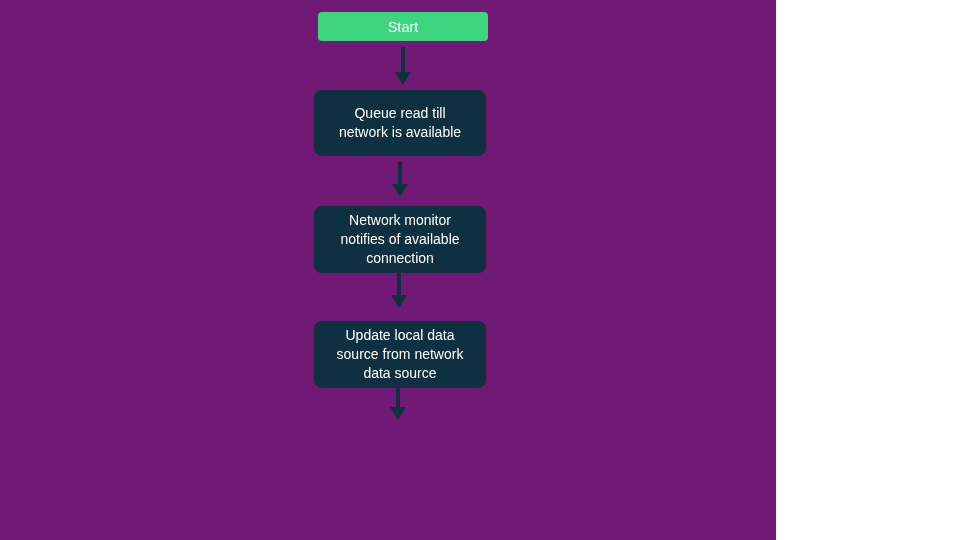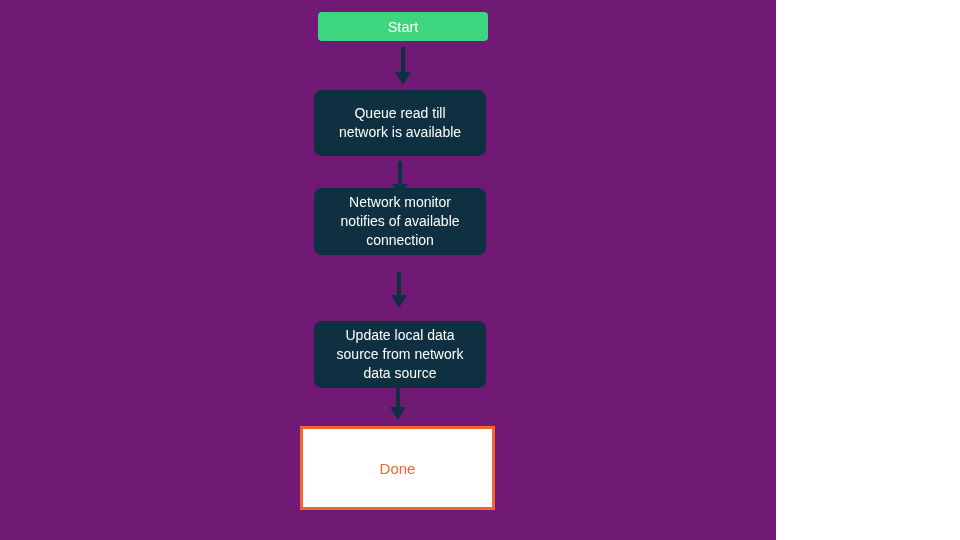--- a/index.html
+++ b/index.html
@@ -36,21 +36,21 @@
     left: 314px;
     width: 172px;
     background: #0F3040;
     color: #ffffff;
     border-radius: 8px;
     font-size: 14px;
     line-height: 19px;
     padding: 0 8px;
   }
   .node-queue   { top: 90px;  height: 66px; }
-  .node-monitor { top: 188px; height: 67px; }
+  .node-monitor { top: 206px; height: 67px; }
   .node-update  { top: 321px; height: 67px; }
   .node-end {
     left: 300px; top: 426px;
     width: 195px; height: 84px;
     background: #ffffff;
     border: 3px solid #F26430;
     color: #F26430;
     font-size: 15px;
   }
   .arrow {
@@ -108,15 +108,14 @@
 
   <div class="node node-process node-update">Update local data
 source from network
 data source</div>
 
   <div class="arrow arrow-4">
     <div class="stem"></div>
     <div class="head"></div>
   </div>
 
-  <div class="node node-end">Done</div>
 
 </div>
 
 </body></html>

